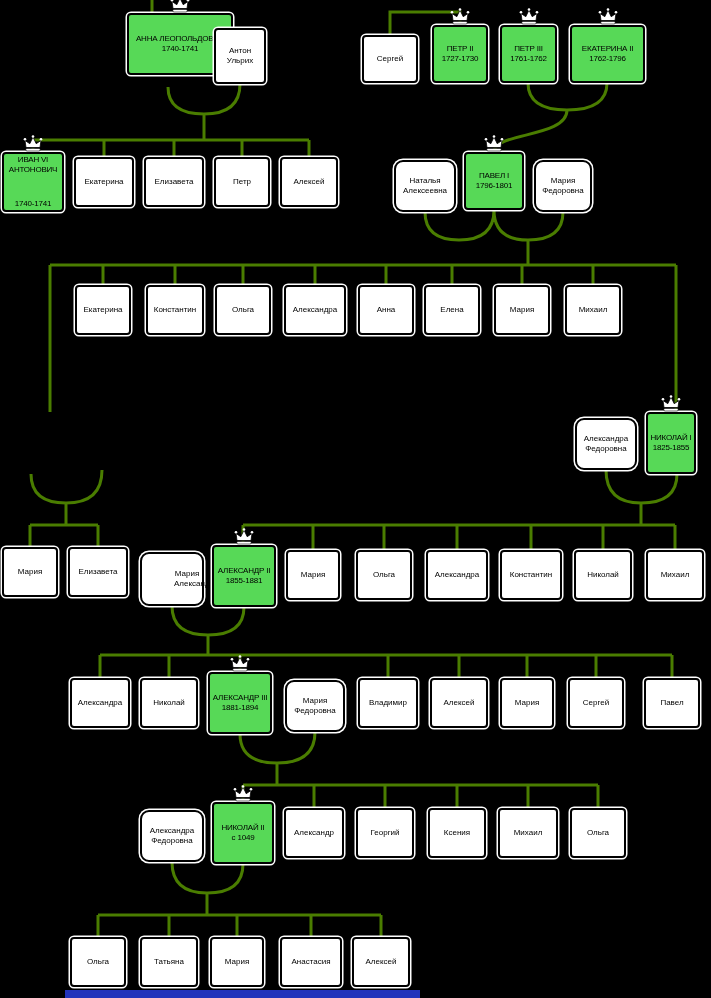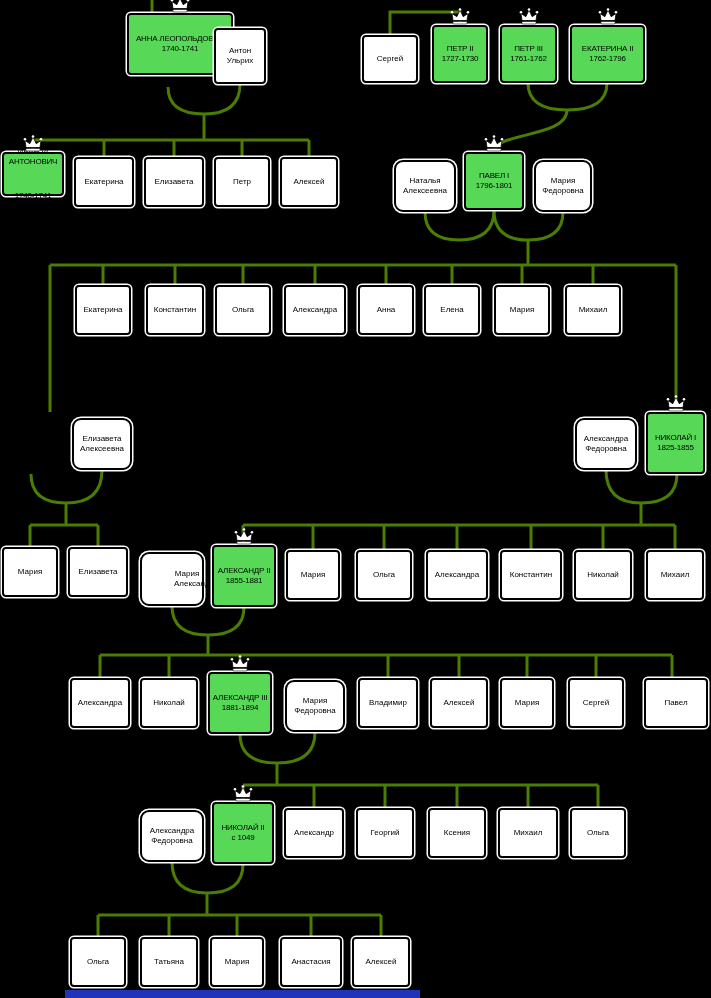--- a/index.html
+++ b/index.html
@@ -119,21 +119,21 @@
         <span class="crown"><svg viewBox="0 0 20 17" width="20" height="17">
             <path d="M3 12.5 L2 5.5 L6.8 8.7 L10 2 L13.2 8.7 L18 5.5 L17 12.5 Z" fill="#fff" stroke="#000" stroke-width="0.8"></path>
             <circle cx="2" cy="4.2" r="1.3" fill="#fff"></circle>
             <circle cx="10" cy="1.5" r="1.3" fill="#fff"></circle>
             <circle cx="18" cy="4.2" r="1.3" fill="#fff"></circle>
             <rect x="2.8" y="13.4" width="14.4" height="2.6" rx="1.2" fill="#fff" stroke="#000" stroke-width="0.6"></rect>
           </svg></span>
         <span class="pname">ЕКАТЕРИНА II</span>
         <span class="pdates">1762-1796</span>
       </div>
-      <div class="node monarch" style="left: 2px; top: 152px; width: 62px; height: 44px; gap: 24px;">
+      <div class="node monarch" style="left: 2px; top: 152px; width: 62px; height: 60px; gap: 24px;">
         <span class="crown"><svg viewBox="0 0 20 17" width="20" height="17">
             <path d="M3 12.5 L2 5.5 L6.8 8.7 L10 2 L13.2 8.7 L18 5.5 L17 12.5 Z" fill="#fff" stroke="#000" stroke-width="0.8"></path>
             <circle cx="2" cy="4.2" r="1.3" fill="#fff"></circle>
             <circle cx="10" cy="1.5" r="1.3" fill="#fff"></circle>
             <circle cx="18" cy="4.2" r="1.3" fill="#fff"></circle>
             <rect x="2.8" y="13.4" width="14.4" height="2.6" rx="1.2" fill="#fff" stroke="#000" stroke-width="0.6"></rect>
           </svg></span>
         <span class="pname">ИВАН VI АНТОНОВИЧ</span>
         <span class="pdates">1740-1741</span>
       </div>
@@ -183,27 +183,24 @@
       </div>
       <div class="node person" style="left: 424px; top: 285px; width: 56px; height: 50px;">
         <span class="pname">Елена</span>
       </div>
       <div class="node person" style="left: 494px; top: 285px; width: 56px; height: 50px;">
         <span class="pname">Мария</span>
       </div>
       <div class="node person" style="left: 565px; top: 285px; width: 56px; height: 50px;">
         <span class="pname">Михаил</span>
       </div>
-      <div class="node spouse" style="left: 72px; top: 418px; width: 60px; height: 52px;">
-        <span class="pname">Елизавета Алексеевна</span>
-      </div>
       <div class="node spouse" style="left: 575px; top: 418px; width: 62px; height: 52px;">
         <span class="pname">Александра Федоровна</span>
       </div>
-      <div class="node monarch" style="left: 646px; top: 412px; width: 59px; height: 62px;">
+      <div class="node monarch" style="left: 646px; top: 412px; width: 50px; height: 62px;">
         <span class="crown"><svg viewBox="0 0 20 17" width="20" height="17">
             <path d="M3 12.5 L2 5.5 L6.8 8.7 L10 2 L13.2 8.7 L18 5.5 L17 12.5 Z" fill="#fff" stroke="#000" stroke-width="0.8"></path>
             <circle cx="2" cy="4.2" r="1.3" fill="#fff"></circle>
             <circle cx="10" cy="1.5" r="1.3" fill="#fff"></circle>
             <circle cx="18" cy="4.2" r="1.3" fill="#fff"></circle>
             <rect x="2.8" y="13.4" width="14.4" height="2.6" rx="1.2" fill="#fff" stroke="#000" stroke-width="0.6"></rect>
           </svg></span>
         <span class="pname">НИКОЛАЙ I</span>
         <span class="pdates">1825-1855</span>
       </div>
@@ -270,21 +267,21 @@
       </div>
       <div class="node person" style="left: 430px; top: 678px; width: 58px; height: 50px;">
         <span class="pname">Алексей</span>
       </div>
       <div class="node person" style="left: 500px; top: 678px; width: 54px; height: 50px;">
         <span class="pname">Мария</span>
       </div>
       <div class="node person" style="left: 568px; top: 678px; width: 56px; height: 50px;">
         <span class="pname">Сергей</span>
       </div>
-      <div class="node person" style="left: 644px; top: 678px; width: 64px; height: 50px;">
+      <div class="node person" style="left: 644px; top: 678px; width: 56px; height: 50px;">
         <span class="pname">Павел</span>
       </div>
       <div class="node spouse" style="left: 140px; top: 810px; width: 64px; height: 52px;">
         <span class="pname">Александра Федоровна</span>
       </div>
       <div class="node monarch" style="left: 212px; top: 802px; width: 62px; height: 62px;">
         <span class="crown"><svg viewBox="0 0 20 17" width="20" height="17">
             <path d="M3 12.5 L2 5.5 L6.8 8.7 L10 2 L13.2 8.7 L18 5.5 L17 12.5 Z" fill="#fff" stroke="#000" stroke-width="0.8"></path>
             <circle cx="2" cy="4.2" r="1.3" fill="#fff"></circle>
             <circle cx="10" cy="1.5" r="1.3" fill="#fff"></circle>

